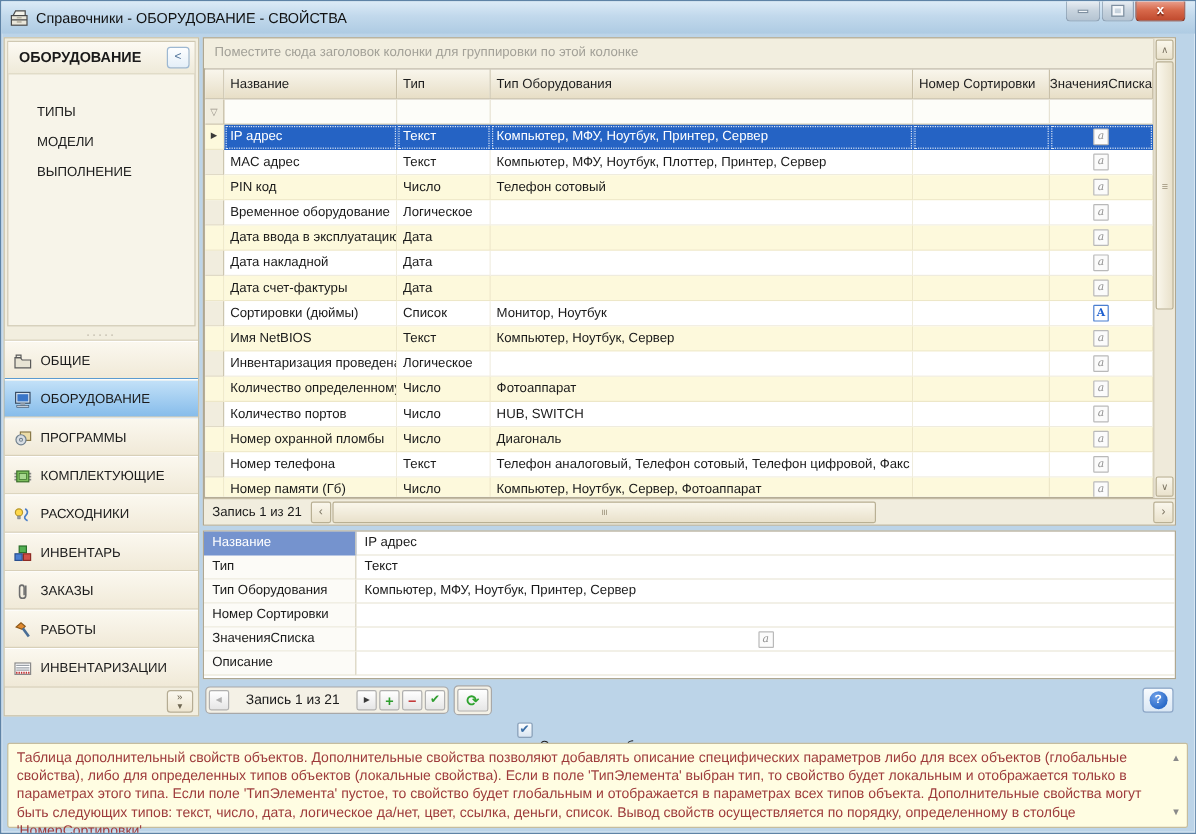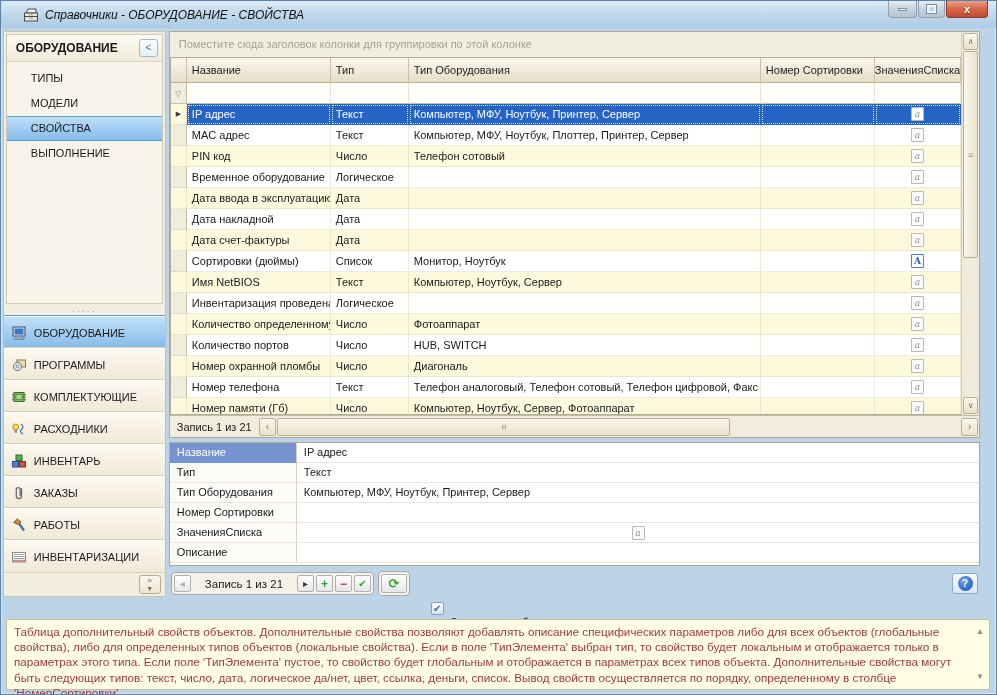--- a/index.html
+++ b/index.html
@@ -3,22 +3,22 @@
 <meta charset="utf-8">
 <style>
   * { box-sizing: border-box; margin: 0; padding: 0; }
   html,body { background:#8FA8BF; }
   body { font-family:"Liberation Sans","DejaVu Sans",sans-serif; font-size:11px; color:#1a1a1a; }
 
   .window { position:relative; width:997px; height:695px; background:#BCD4E8;
     border:1px solid #5E83A6; overflow:hidden; box-shadow: inset 0 0 0 1px #D8E7F3; }
 
   
-  .titlebar { height:27px; display:flex; align-items:center; padding-left:22px; gap:6px;
-    background:linear-gradient(#DCEBF7,#C2D9EC 45%,#AECBE3);font-style:italic; }
+  .titlebar { height:27px; display:flex; align-items:center; padding-left:7px; gap:6px;
+    background:linear-gradient(#DCEBF7,#C2D9EC 45%,#AECBE3); }
   .title-text { font-size:12px; color:#111; }
   .winbtns { position:absolute; top:0; right:8px; display:flex; }
   .winbtn { height:17px; border:1px solid #8FA1B3; border-top:none; border-radius:0 0 4px 4px;
     background:linear-gradient(#E9EEF3,#C7D3DE 50%,#B5C4D2); display:flex; align-items:center; justify-content:center; margin-left:1px; }
   .winbtn.min { width:29px; } .winbtn.max { width:27px; }
   .winbtn.close { width:42px; border-color:#8C3A28; background:linear-gradient(#E9A08E,#D86A4C 45%,#C04A2E); color:#fff; font-weight:bold; font-size:11px; }
   .min-glyph { width:9px; height:3px; background:#F4F7FA; border:1px solid #7E8FA0; }
   .max-glyph { width:9px; height:8px; border:2px solid #F4F7FA; outline:1px solid #7E8FA0; background:transparent; }
   .close-glyph { text-shadow:0 1px 1px #7A2A18; }
 
@@ -28,21 +28,21 @@
 
   
   .sidebar { width:163px; display:flex; flex-direction:column; background:#F2EEDF;
     border:1px solid #C9C2AB; }
   .nav-group { flex:1; margin:2px; border:1px solid #CFC8B2; background:#F7F4E9; display:flex; flex-direction:column; min-height:0; }
   .nav-group-header { height:27px; display:flex; align-items:center; justify-content:space-between;
     padding:0 4px 0 9px; background:linear-gradient(#FCFAF3,#EFEAD9); border-bottom:1px solid #DDD6C1; }
   .nav-group-title { font-weight:bold; font-size:12px; }
   .collapse-btn { width:19px; height:18px; border:1px solid #9DB8D2; border-radius:3px;
     background:linear-gradient(#FDFEFF,#E4EFF8); color:#4A6E96; font-size:10px; text-align:center; line-height:16px; }
-  .nav-items { padding-top:4px; }
+  .nav-items { padding-top:20px; }
   .nav-item { height:25px; line-height:25px; padding-left:24px; cursor:default; }
   .nav-item.selected { background:linear-gradient(#BDDFF8,#86BCEC); border-top:1px solid #5B9BD0; border-bottom:1px solid #5B9BD0; line-height:23px; }
   .splitter { height:10px; display:flex; align-items:center; justify-content:center; color:#A9A293; font-size:9px; letter-spacing:2px; }
   .navbtn { height:32px; display:flex; align-items:center; gap:7px; padding-left:7px;
     background:linear-gradient(#FBF8EF,#F0E9D7); border-top:1px solid #FFFFFF; box-shadow:0 -1px 0 #D8D0B9; cursor:default; }
   .navbtn.selected { background:linear-gradient(#C3E1F8,#84BBEA); box-shadow:0 -1px 0 #5B9BD0, 0 1px 0 #5B9BD0; }
   .navbtn .lbl { font-size:11px; }
   .overflow-area { height:24px; display:flex; justify-content:flex-end; align-items:center; padding-right:4px; border-top:1px solid #D8D0B9; }
   .overflow-btn { width:22px; height:19px; border:1px solid #B5AC93; border-radius:3px;
     background:linear-gradient(#FBF8EF,#EDE5D0); color:#6E6652; font-size:8px; line-height:8px; text-align:center; padding-top:1px; }
@@ -171,26 +171,32 @@
 
       <div class="sidebar">
         <div class="nav-group">
           <div class="nav-group-header">
             <span class="nav-group-title">ОБОРУДОВАНИЕ</span>
             <div class="collapse-btn"><span>&lt;</span></div>
           </div>
           <div class="nav-items">
             <div class="nav-item">ТИПЫ</div>
             <div class="nav-item">МОДЕЛИ</div>
-            <div class="nav-item selected">СВОЙСТВА</div>
             <div class="nav-item">ВЫПОЛНЕНИЕ</div>
           </div>
         </div>
         <div class="splitter">·····</div>
 
+        <div class="navbtn">
+          <svg class="icon16" viewBox="0 0 16 16">
+            <path d="M1.5,5 L6,5 L7.5,7 L14.5,7 L14.5,13.5 L1.5,13.5 Z" fill="#E8E4D4" stroke="#5A5A5A"></path>
+            <path d="M2.5,3 L6.5,3 L6.5,5 L2.5,5 Z" fill="#F2EFE4" stroke="#5A5A5A"></path>
+          </svg>
+          <span class="lbl">ОБЩИЕ</span>
+        </div>
         <div class="navbtn selected">
           <svg class="icon16" viewBox="0 0 16 16">
             <rect x="2" y="2" width="12" height="9" fill="#D6E4F2" stroke="#3A4E66"></rect>
             <rect x="3.5" y="3.5" width="9" height="6" fill="#3A76C8"></rect>
             <rect x="6" y="11" width="4" height="2" fill="#9AA6B4"></rect>
             <rect x="3" y="13" width="10" height="1.6" fill="#C4CCD6" stroke="#3A4E66" stroke-width="0.5"></rect>
           </svg>
           <span class="lbl">ОБОРУДОВАНИЕ</span>
         </div>
         <div class="navbtn">

